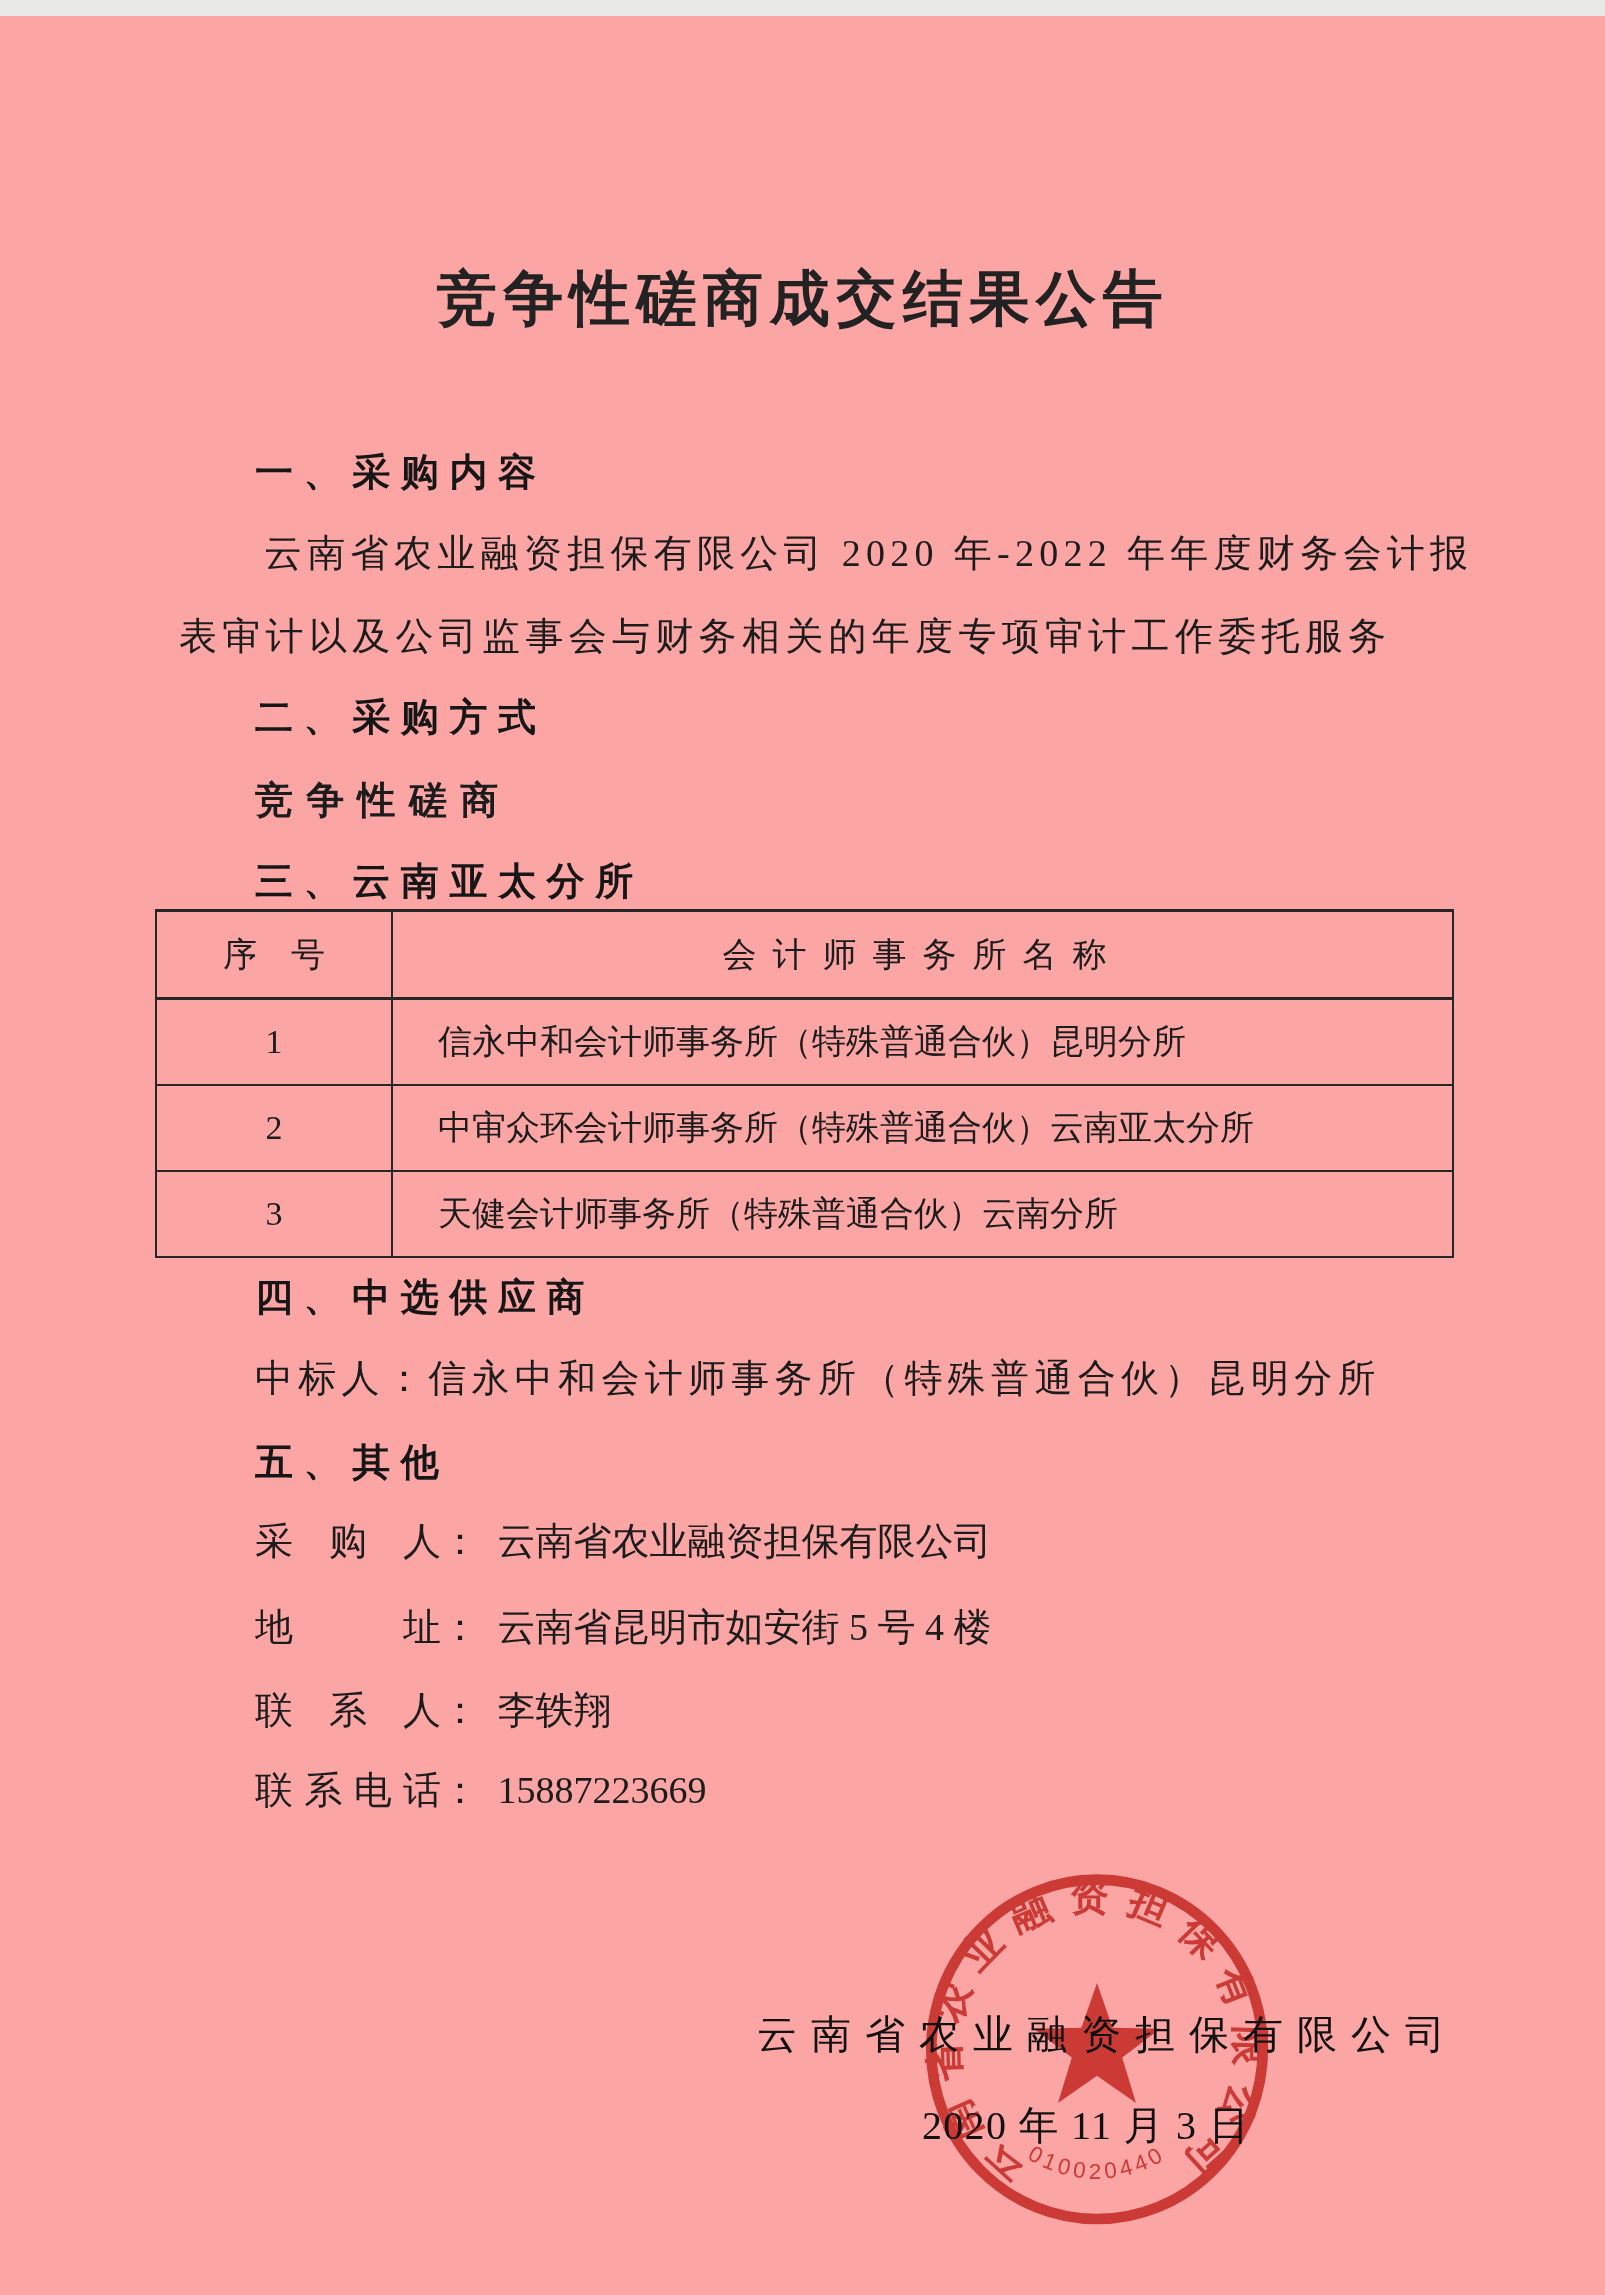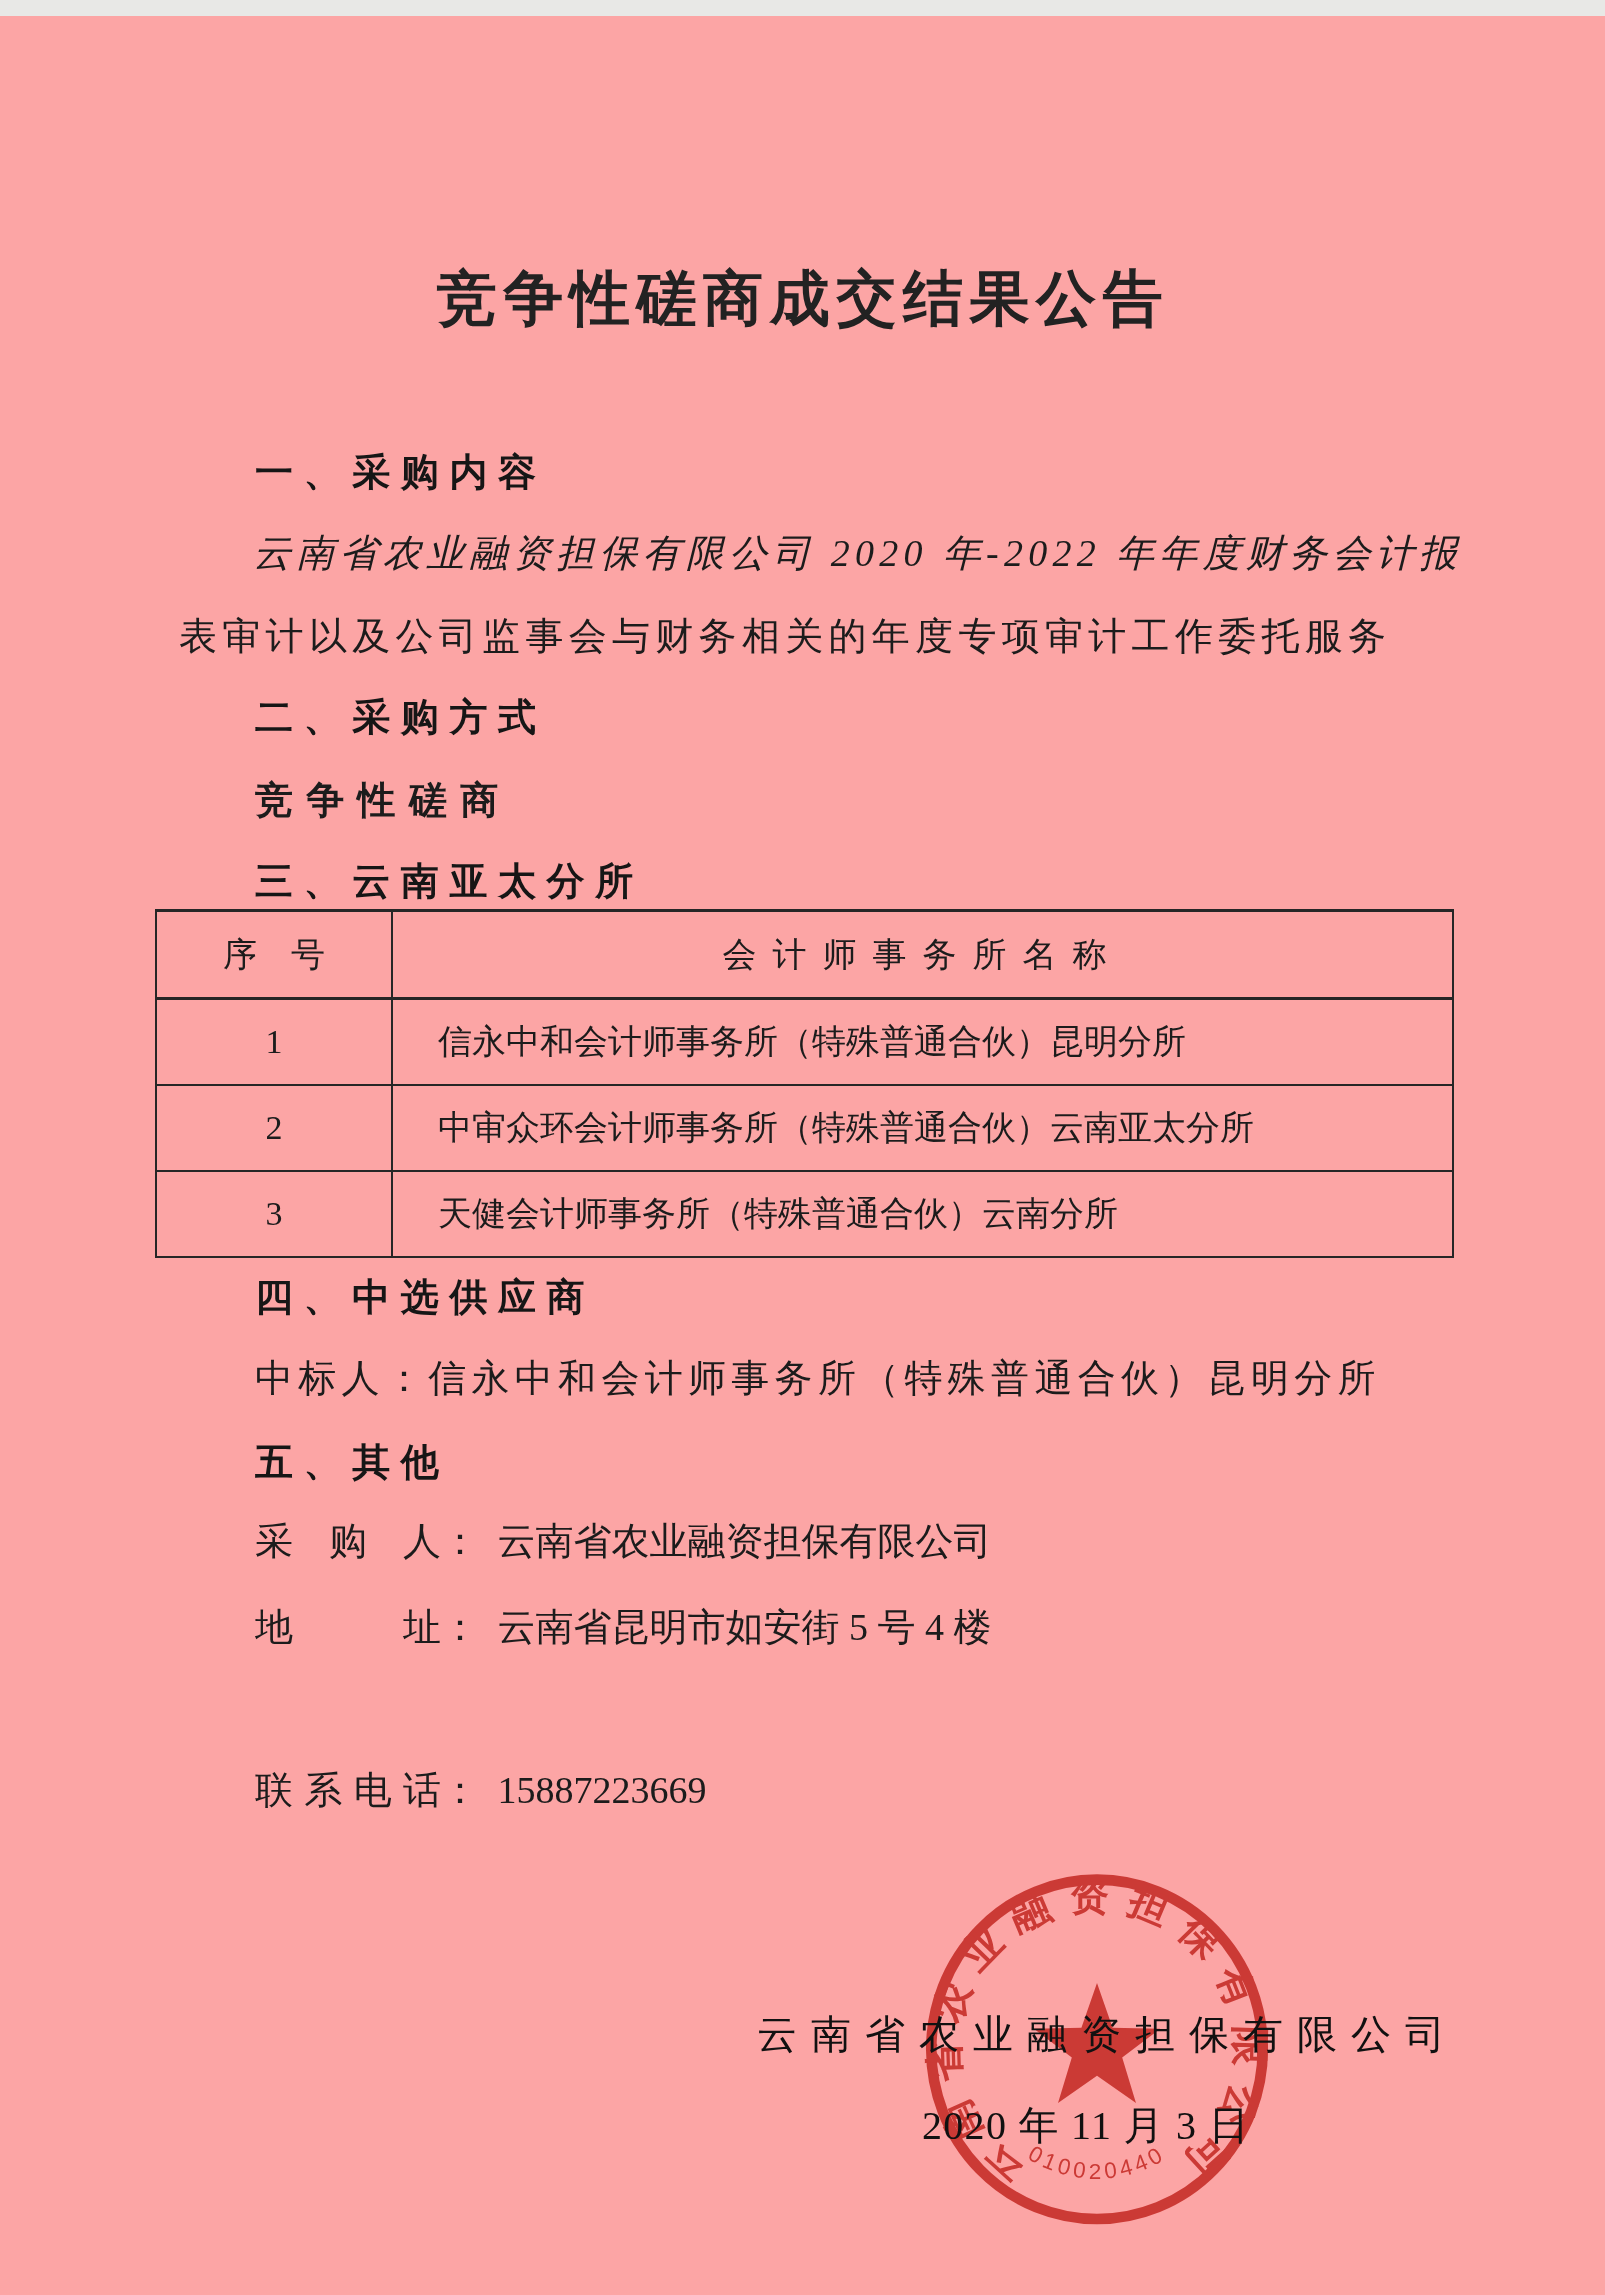--- a/index.html
+++ b/index.html
@@ -23,21 +23,21 @@
     position:absolute;left:255px;
     font-size:38px;font-weight:700;letter-spacing:10.6px;
     color:#161616;white-space:nowrap;text-align:right;
   }
   .h1{top:431px}.h2{top:676px}.h3{top:840px}.h4{top:1256px}.h5{top:1421px}
   .bodyline{
     position:absolute;
     font-size:38px;letter-spacing:5.3px;
     color:#1c1c1c;white-space:nowrap;
   }
-  .para1{top:512px;left:253px;font-style:italic;}
+  .para1{top:512px;left:264px;}
   .para2{top:595px;left:179px;}
   .method{top:759px;left:255px;letter-spacing:13.3px;font-weight:bold;}
   .winner{top:1337px;left:255px;}
   .fline{position:absolute;left:255px;font-size:38px;color:#1c1c1c;white-space:nowrap;}
   .f0{top:1500px}.f1{top:1586px}.f2{top:1669px}.f3{top:1749px}
   .flabel{
     display:inline-block;width:186px;
     text-align:justify;text-align-last:justify;
     vertical-align:top;
   }
@@ -117,20 +117,21 @@
     </tbody>
   </table>
 
   <div class="heading h4">四、中选供应商</div>
   <div class="bodyline winner"><span>中标人：</span><span>信永中和会计师事务所（特殊普通合伙）昆明分所</span></div>
 
   <div class="heading h5">五、其他</div>
 
   <div class="fline f0"><span class="flabel">采购人</span><span class="fcolon">：</span><span>云南省农业融资担保有限公司</span></div>
   <div class="fline f1"><span class="flabel">地址</span><span class="fcolon">：</span><span>云南省昆明市如安街 5 号 4 楼</span></div>
+  <div class="fline f2"><span class="flabel">联系人</span><span class="fcolon">：</span><span>李轶翔</span></div>
   <div class="fline f3"><span class="flabel">联系电话</span><span class="fcolon">：</span><span>15887223669</span></div>
 
   <svg class="stamp" viewBox="0 0 540 552" xmlns="http://www.w3.org/2000/svg">
     <g fill="none" stroke="none">
       <ellipse cx="270" cy="272" rx="250" ry="256" stroke="#c8423a" stroke-width="16" fill="none"></ellipse>
       <polygon fill="#c8423a" points="270,172 293.5,239.6 365.1,241.1 308,284.4 328.8,352.9 270,312 211.2,352.9 232,284.4 174.9,241.1 246.5,239.6"></polygon>
       <path id="seal-arc-top" d="M 165,454 A 210,210 0 1 1 375,454" fill="none"></path>
       <path id="seal-arc-bottom" d="M 158,432 A 195,195 0 0 0 382,432" fill="none"></path>
       <text font-size="60" font-weight="700" fill="#c8423a" letter-spacing="24" font-family="Liberation Serif, serif">
         <textPath href="#seal-arc-top" startOffset="50%" text-anchor="middle">云南省农业融资担保有限公司</textPath>

